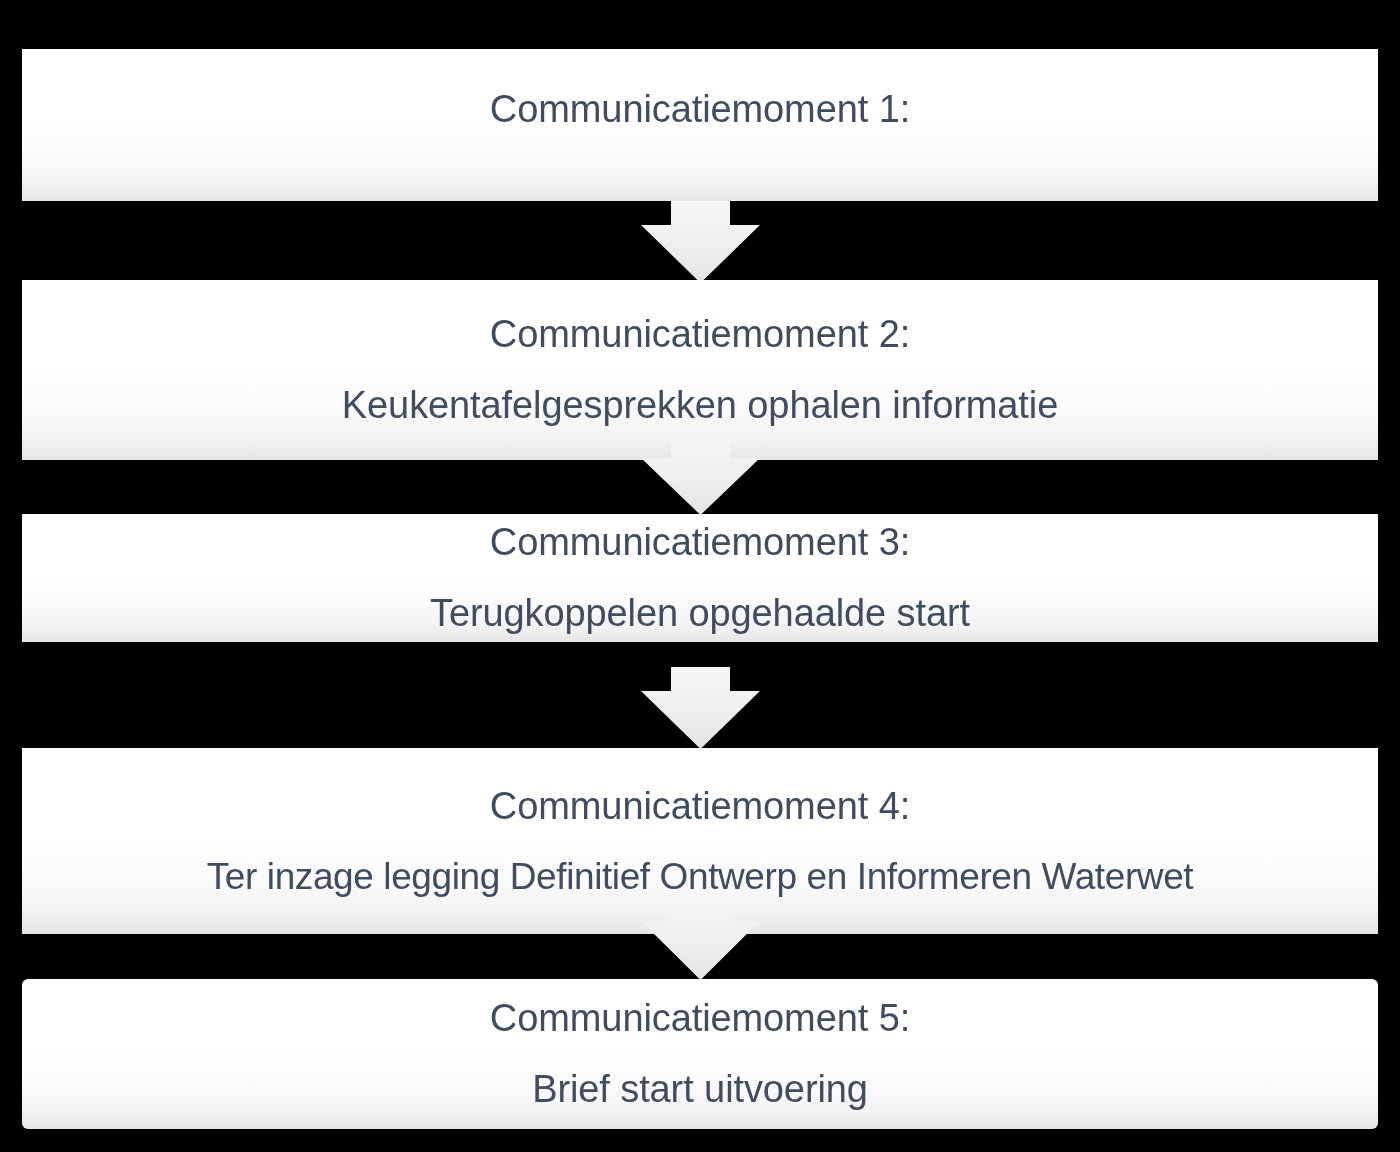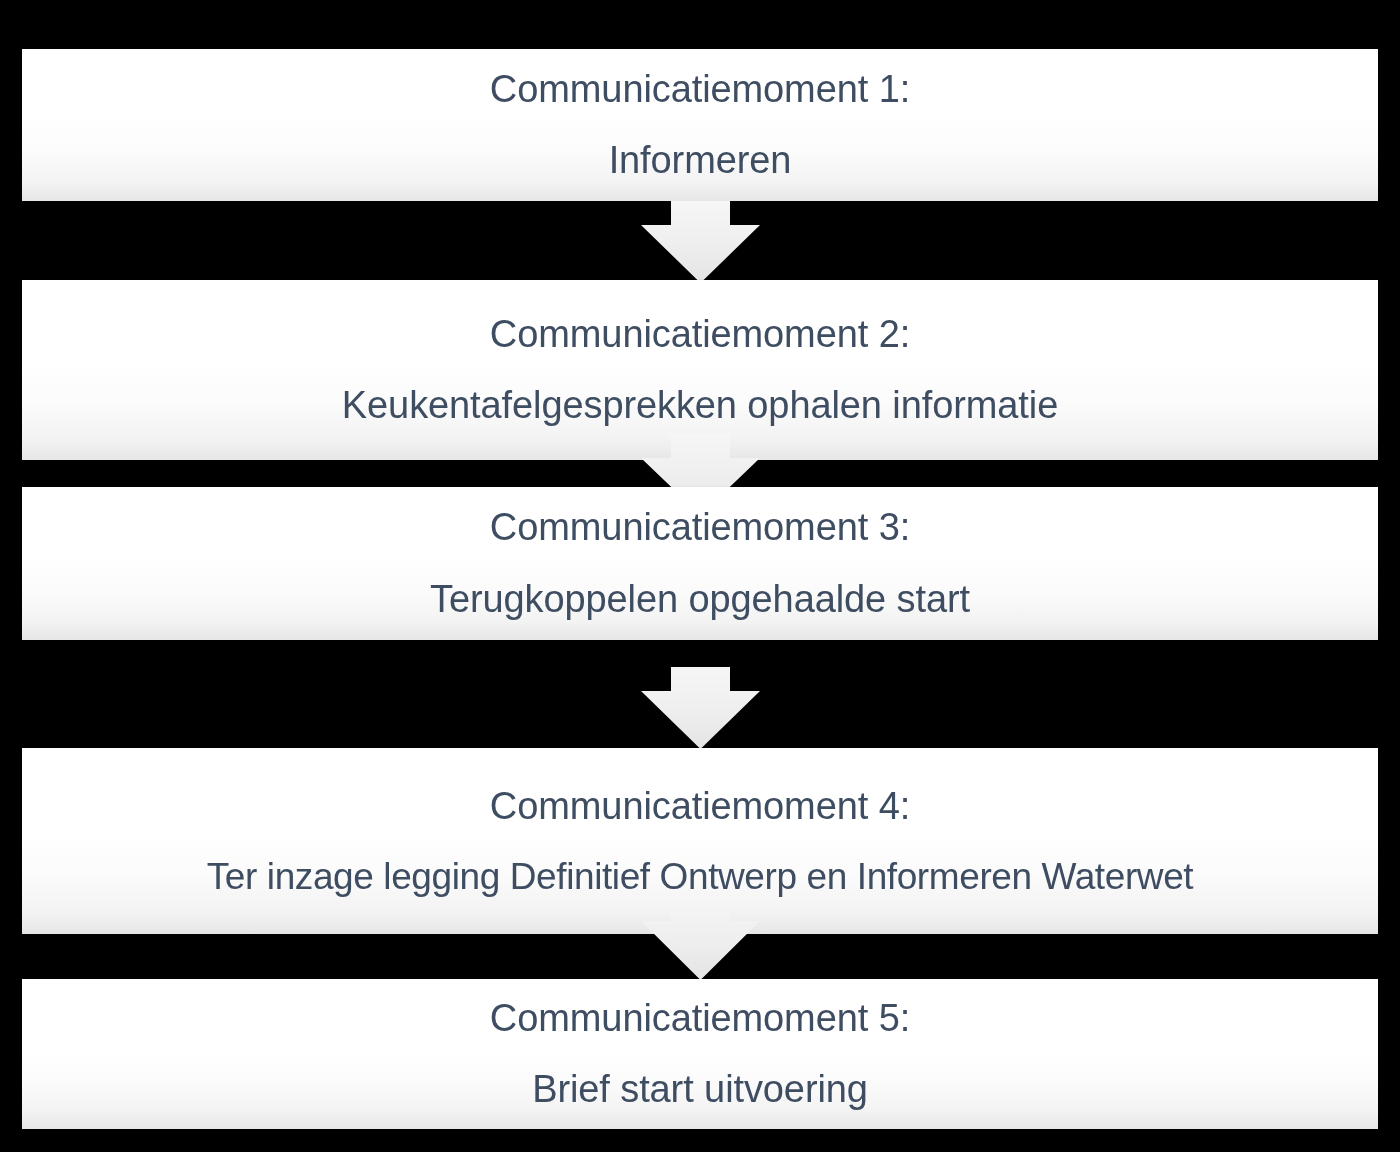--- a/index.html
+++ b/index.html
@@ -53,23 +53,23 @@
     margin-bottom: 30px;
   }
   .step-line.wide {
     font-size: 37px;
     letter-spacing: -0.4px;
   }
 
   
   #box-1 { top: 25px;  height: 152px; }
   #box-2 { top: 256px; height: 180px; }
-  #box-3 { top: 463px; height: 153px; }
+  #box-3 { top: 490px; height: 128px; }
   #box-4 { top: 724px; height: 186px; }
-  #box-5 { top: 955px; height: 150px; }
+  #box-5 { top: 955px; height: 150px; border-radius: 6px; }
 
   
   .arrow {
     position: absolute;
     left: 641px;
     width: 119px;
   }
   .arrow svg { display: block; }
 
   #arrow-1 { top: 177px; height: 82px; }
@@ -77,21 +77,20 @@
   #arrow-3 { top: 643px; height: 82px; }
   #arrow-4 { top: 873px; height: 83px; }
 </style>
 </head>
 <body>
 
 <div id="canvas">
 
   <div class="step-box" id="box-1">
     <div class="step-line title">Communicatiemoment 1:</div>
-    <div class="step-line">Informeren</div>
   </div>
 
   <div class="arrow" id="arrow-1">
     <svg width="119" height="82" viewBox="0 0 119 82" xmlns="http://www.w3.org/2000/svg">
       <defs>
         <linearGradient id="ag1" x1="0" y1="0" x2="0" y2="1">
           <stop offset="0%" stop-color="#f6f6f6"></stop>
           <stop offset="55%" stop-color="#eeeeee"></stop>
           <stop offset="100%" stop-color="#e4e4e4"></stop>
         </linearGradient>

